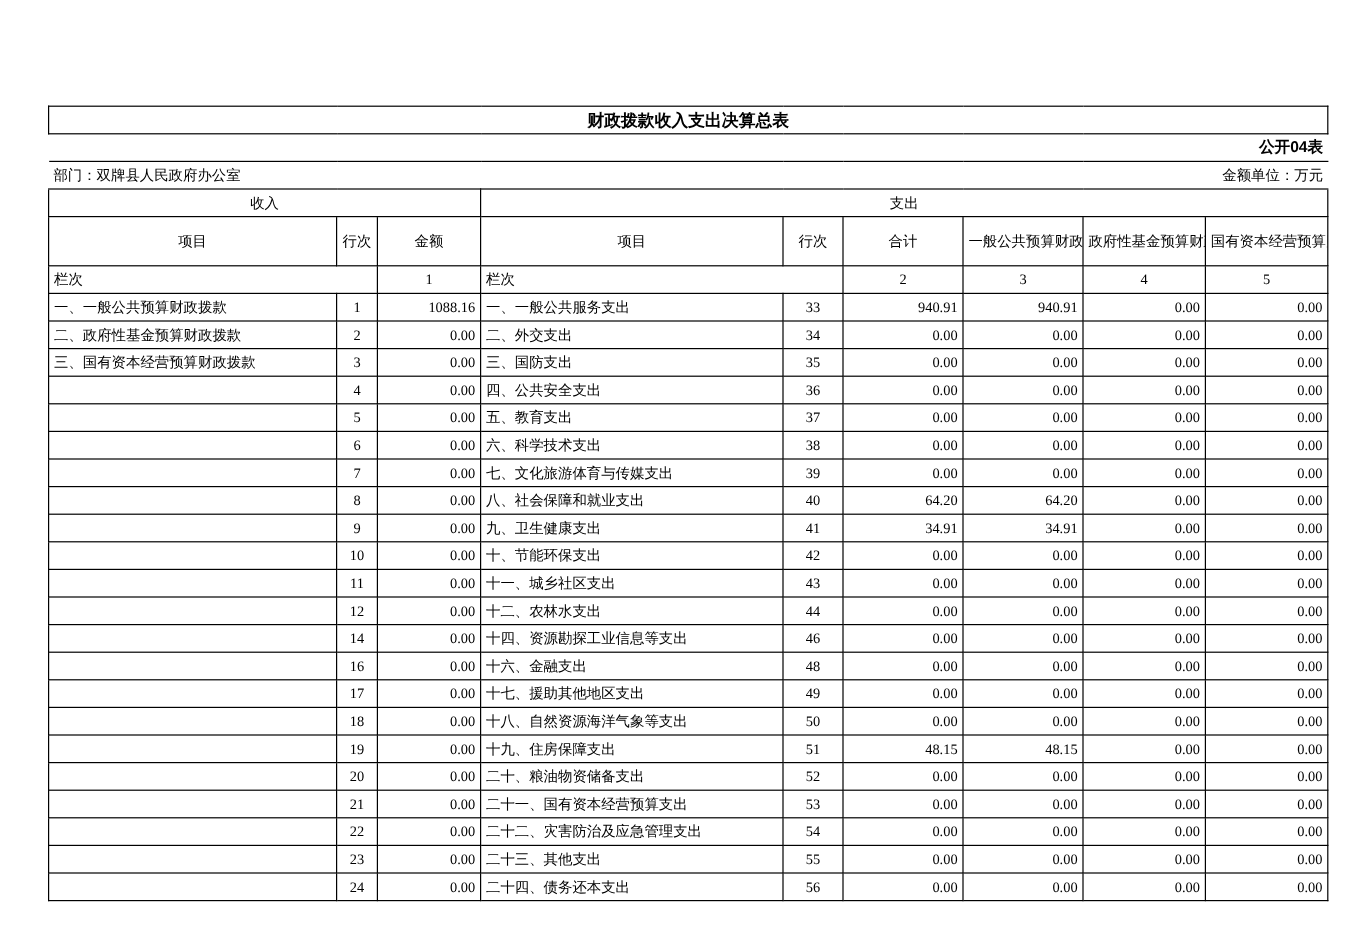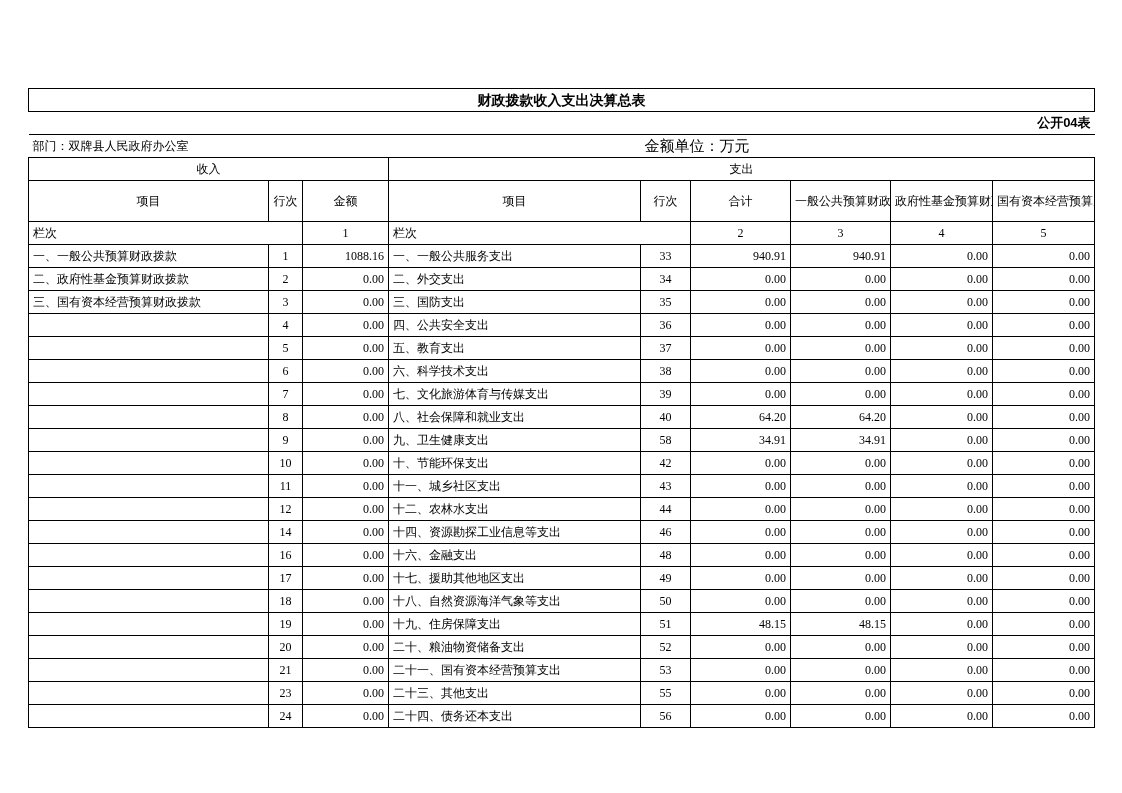--- a/index.html
+++ b/index.html
@@ -12,21 +12,21 @@
     height: 793px;
     font-family: "Liberation Serif", "DejaVu Serif", serif;
     color: #000000;
     overflow: hidden;
   }
   .page {
     position: relative;
     width: 1122px;
     height: 793px;
     box-sizing: border-box;
-    padding: 88px 28px 0 28px;
+    padding: 88px 28px 0 40px;
   }
   table.sheet {
     border-collapse: collapse;
     table-layout: fixed;
     width: 1066px;
     font-size: 12px;
   }
   table.sheet td {
     border: 1px solid #000000;
     padding: 1px 4px;
@@ -51,21 +51,22 @@
     text-align: right;
     font-weight: bold;
     font-size: 13px;
     font-family: "Liberation Sans", "DejaVu Sans", sans-serif;
   }
   .left-small {
     text-align: left;
     font-size: 12px;
   }
   .right-small {
-    font-size: 15px;
+    text-align: right;
+    font-size: 12px;
   }
   .ctr { text-align: center; }
   .num { text-align: right; padding-right: 8px; }
   .lbl { text-align: left; padding-left: 6px; margin-top: 44px; }
   .hdr {
     text-align: center;
     font-size: 12px;
     line-height: 15px;
     white-space: normal;
   }
@@ -216,21 +217,21 @@
           <td class="num">64.20</td>
           <td class="num">64.20</td>
           <td class="num">0.00</td>
           <td class="num">0.00</td>
         </tr>
         <tr>
           <td class="lbl"></td>
           <td class="ctr">9</td>
           <td class="num">0.00</td>
           <td class="lbl">九、卫生健康支出</td>
-          <td class="ctr">58</td>
+          <td class="ctr">41</td>
           <td class="num">34.91</td>
           <td class="num">34.91</td>
           <td class="num">0.00</td>
           <td class="num">0.00</td>
         </tr>
         <tr>
           <td class="lbl"></td>
           <td class="ctr">10</td>
           <td class="num">0.00</td>
           <td class="lbl">十、节能环保支出</td>
@@ -327,20 +328,31 @@
           <td class="num">0.00</td>
           <td class="num">0.00</td>
           <td class="num">0.00</td>
         </tr>
         <tr>
           <td class="lbl"></td>
           <td class="ctr">21</td>
           <td class="num">0.00</td>
           <td class="lbl">二十一、国有资本经营预算支出</td>
           <td class="ctr">53</td>
+          <td class="num">0.00</td>
+          <td class="num">0.00</td>
+          <td class="num">0.00</td>
+          <td class="num">0.00</td>
+        </tr>
+        <tr>
+          <td class="lbl"></td>
+          <td class="ctr">22</td>
+          <td class="num">0.00</td>
+          <td class="lbl">二十二、灾害防治及应急管理支出</td>
+          <td class="ctr">54</td>
           <td class="num">0.00</td>
           <td class="num">0.00</td>
           <td class="num">0.00</td>
           <td class="num">0.00</td>
         </tr>
         <tr>
           <td class="lbl"></td>
           <td class="ctr">23</td>
           <td class="num">0.00</td>
           <td class="lbl">二十三、其他支出</td>

